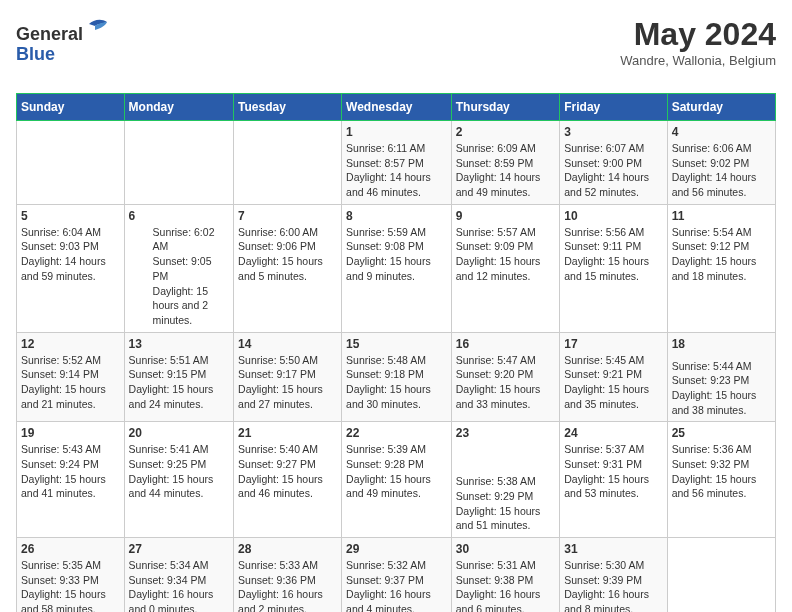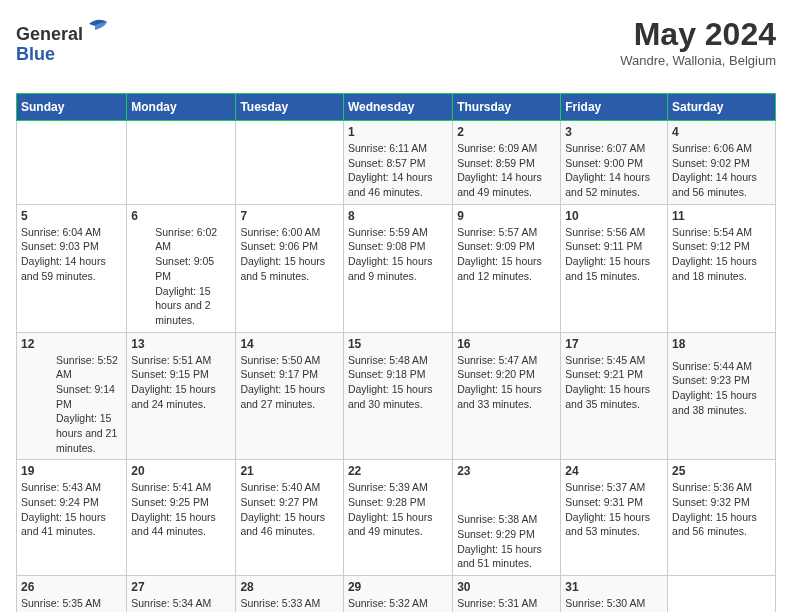--- a/index.html
+++ b/index.html
@@ -188,21 +188,21 @@
         <td>
           <div class="day-number">11</div>
           <div class="day-info" style="white-space: pre-line;">Sunrise: 5:54 AM
 Sunset: 9:12 PM
 Daylight: 15 hours and 18 minutes.</div>
         </td>
       </tr>
       <tr>
         <td>
           <div class="day-number">12</div>
-          <div class="day-info" style="white-space: pre-line; margin-left: 35px;">Sunrise: 5:52 AM
+          <div class="day-info" style="white-space: pre-line;">Sunrise: 5:52 AM
 Sunset: 9:14 PM
 Daylight: 15 hours and 21 minutes.</div>
         </td>
         <td>
           <div class="day-number">13</div>
           <div class="day-info" style="white-space: pre-line;">Sunrise: 5:51 AM
 Sunset: 9:15 PM
 Daylight: 15 hours and 24 minutes.</div>
         </td>
         <td>

